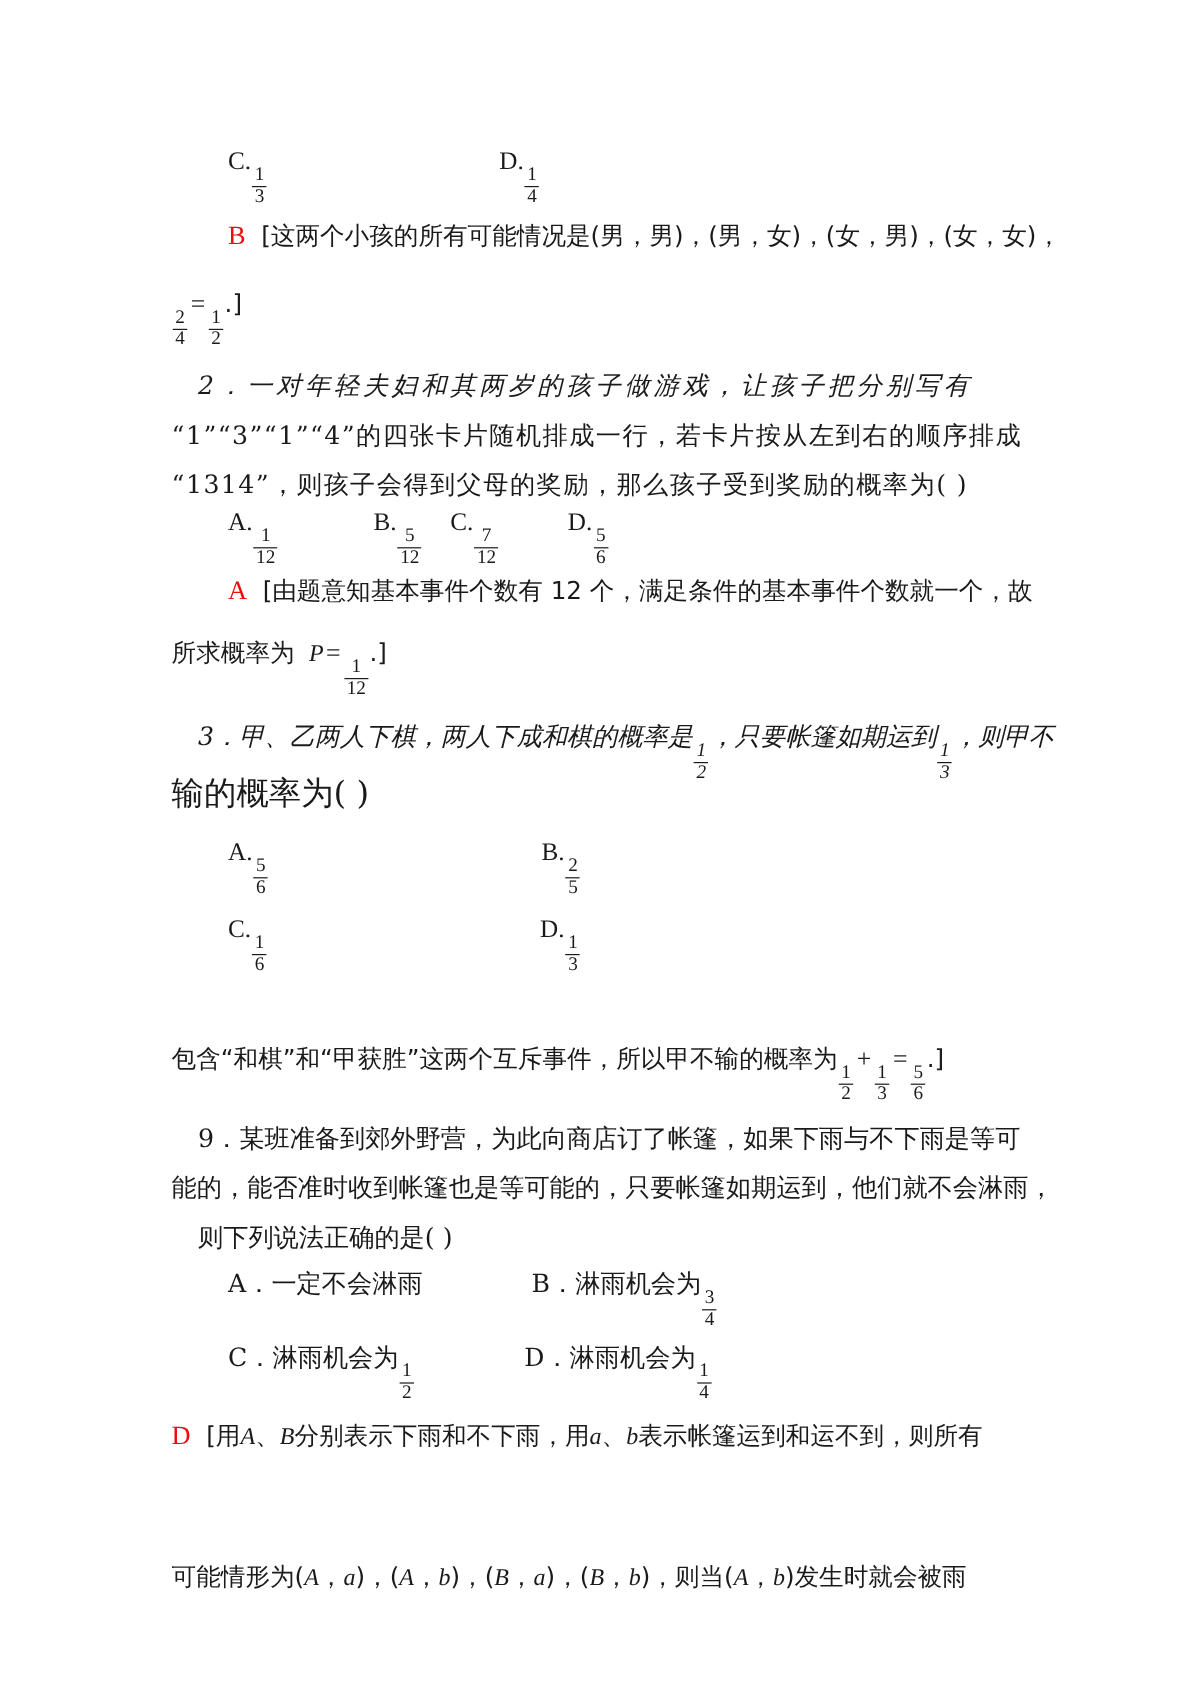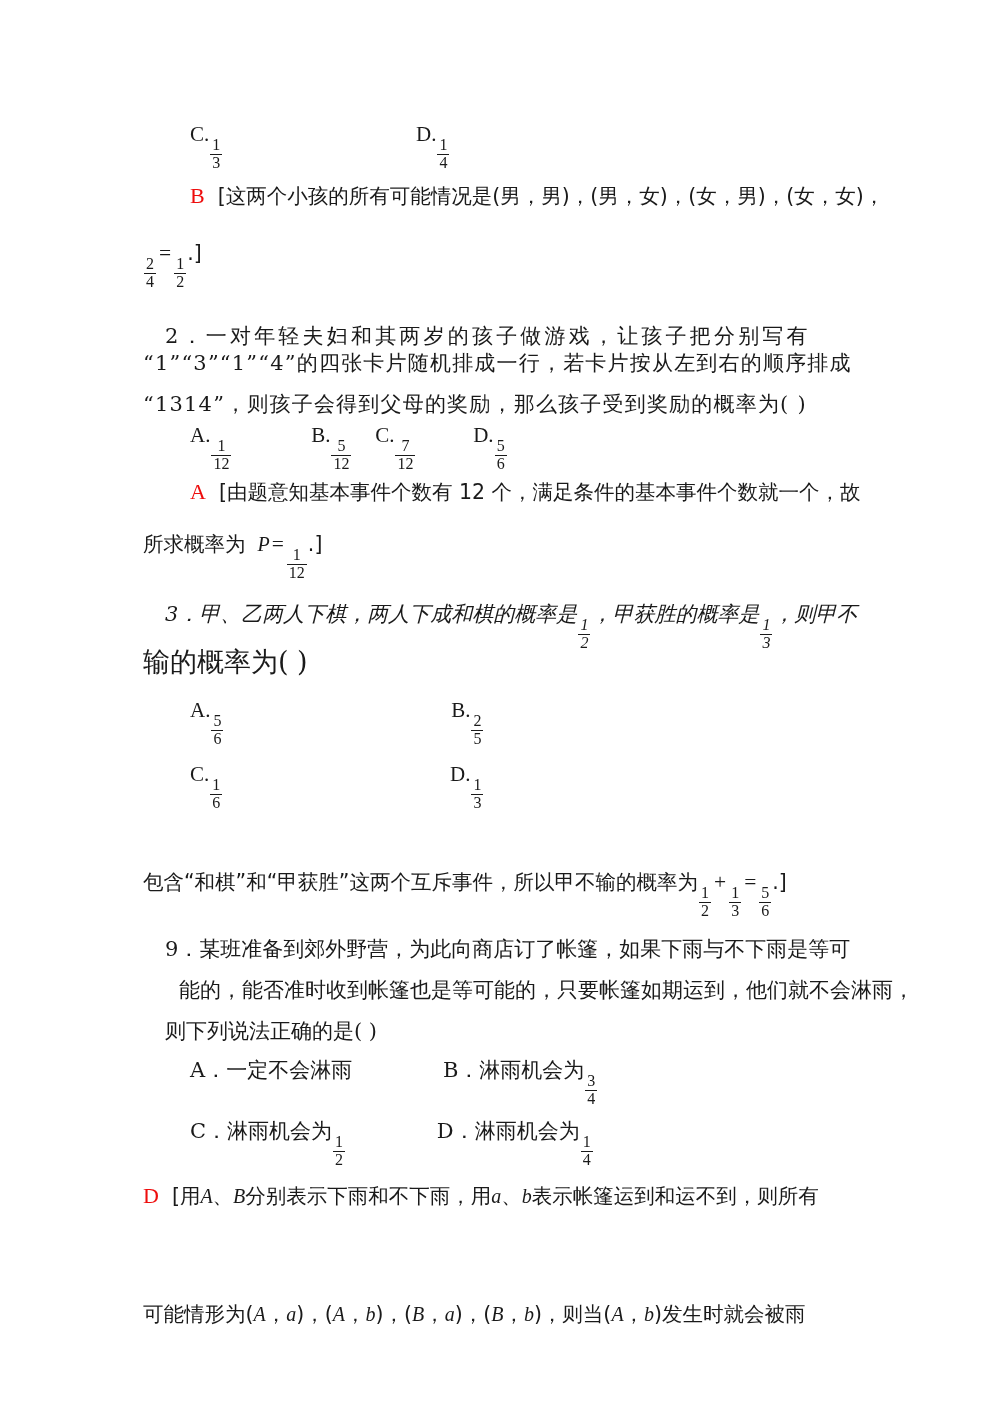--- a/index.html
+++ b/index.html
@@ -124,21 +124,21 @@
       <span class="frac">
           <span class="num">2</span>
           <span class="den">4</span>
         </span><span class="mathop">=</span><span class="frac">
           <span class="num">1</span>
           <span class="den">2</span>
         </span><span class="zh" style="font-size:20.5px;">.]</span>
     </div>
   </div>
 
-  <div class="block" style="top:326px;">
+  <div class="block" style="top:311px;font-style:italic;">
     <div class="line zh-serif wide" style="padding-left:22px;font-size:21px;">2．一对年轻夫妇和其两岁的孩子做游戏，让孩子把分别写有</div>
   </div>
   <div class="block" style="top:353px;">
     <div class="line zh-serif wide2" style="font-size:21px;">“1”“3”“1”“4”的四张卡片随机排成一行，若卡片按从左到右的顺序排成</div>
   </div>
   <div class="block" style="top:394px;">
     <div class="line zh-serif wide2" style="font-size:21px;">“1314”，则孩子会得到父母的奖励，那么孩子受到奖励的概率为(        )</div>
   </div>
 
   <div class="block" style="top:425px;">
@@ -177,21 +177,21 @@
           <span class="den">12</span>
         </span><span class="zh" style="font-size:20.5px;">.]</span>
     </div>
   </div>
 
   <div class="block" style="top:604px;">
     <div class="line" style="padding-left:22px;font-style:italic;">
       <span class="zh-serif" style="font-size:21px;">3．甲、乙两人下棋，两人下成和棋的概率是</span><span class="frac">
           <span class="num">1</span>
           <span class="den">2</span>
-        </span><span class="zh-serif" style="font-size:21px;">，甲获胜的概率是</span><span class="frac">
+        </span><span class="zh-serif" style="font-size:21px;">，只要帐篷如期运到</span><span class="frac">
           <span class="num">1</span>
           <span class="den">3</span>
         </span><span class="zh-serif" style="font-size:21px;">，则甲不</span>
     </div>
   </div>
   <div class="block" style="top:648px;">
     <div class="line zh-serif" style="font-size:27px;">输的概率为(        )</div>
   </div>
 
   <div class="block" style="top:700px;">
@@ -233,21 +233,21 @@
           <span class="num">5</span>
           <span class="den">6</span>
         </span><span class="zh" style="font-size:20.5px;">.]</span>
     </div>
   </div>
 
   <div class="block" style="top:939px;">
     <div class="line zh-serif" style="padding-left:22px;font-size:21px;">9．某班准备到郊外野营，为此向商店订了帐篷，如果下雨与不下雨是等可</div>
   </div>
   <div class="block" style="top:980px;">
-    <div class="line zh-serif" style="font-size:21px;margin-left:36px;">能的，能否准时收到帐篷也是等可能的，只要帐篷如期运到，他们就不会淋雨，</div>
+    <div class="line zh-serif" style="font-size:21px;">能的，能否准时收到帐篷也是等可能的，只要帐篷如期运到，他们就不会淋雨，</div>
   </div>
   <div class="block" style="top:1021px;">
     <div class="line zh-serif" style="padding-left:22px;font-size:21px;">则下列说法正确的是(        )</div>
   </div>
 
   <div class="block" style="top:1060px;">
     <div class="line" style="padding-left:47px;">
       <span class="zh-serif" style="font-size:21px;">A．</span><span class="zh-serif" style="font-size:21px;">一定不会淋雨</span>
       <span class="sp-w"></span><span class="sp-w"></span><span class="sp-s"></span>
       <span class="zh-serif" style="font-size:21px;">B．</span><span class="zh-serif" style="font-size:21px;">淋雨机会为</span><span class="frac">

